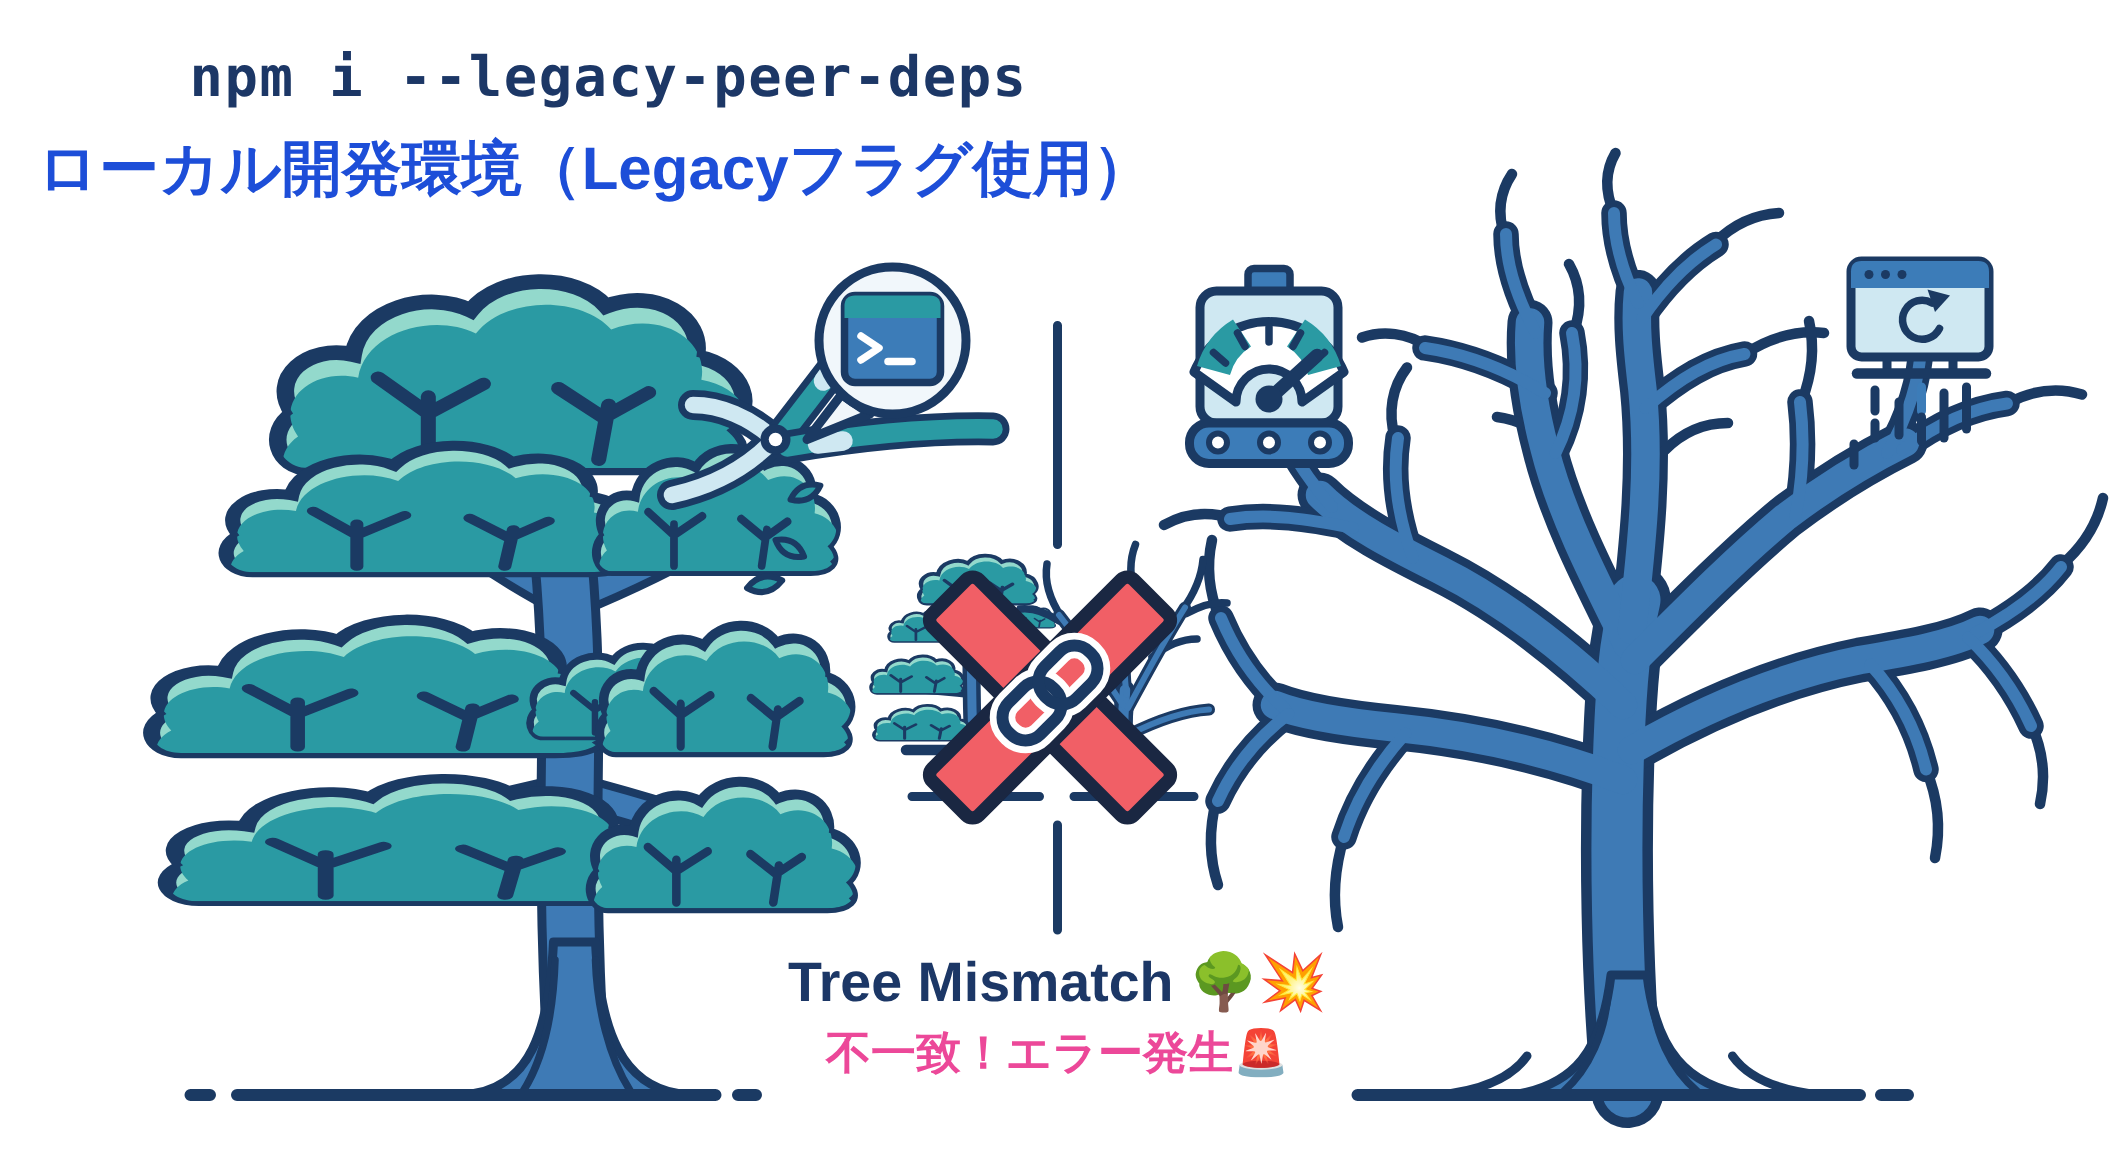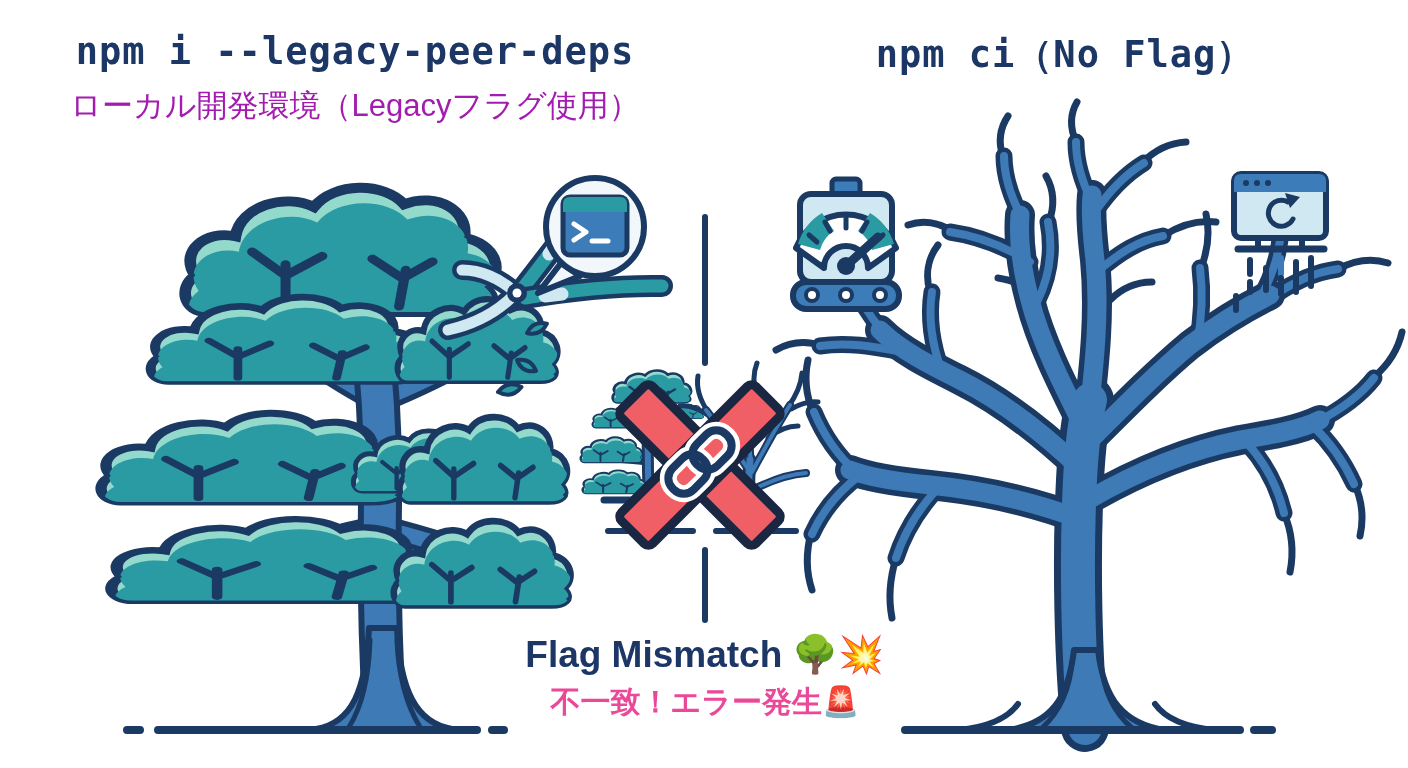--- a/index.html
+++ b/index.html
@@ -1,30 +1,30 @@
 <!DOCTYPE html>
 <html><head>
 <meta charset="utf-8">
 <style>
   html,body{margin:0;padding:0;}
   .canvas{
     position:relative; width:1408px; height:768px; background:#ffffff;
     overflow:hidden; font-family:"Liberation Sans", sans-serif;
   }
   .canvas svg{position:absolute; left:0; top:0;}
-  .hdr{position:absolute; top:30px; text-align:center;}
+  .hdr{position:absolute; top:30px; text-align:right;}
   .hdr.left{left:25px; width:660px;}
   .hdr.right{left:815px; width:500px;}
   .code-title{
     font-family:"DejaVu Sans Mono","Liberation Mono",monospace;
     font-weight:bold; font-size:37px; letter-spacing:1px; color:#1c3766;
     white-space:nowrap;
   }
   .jp-sub{
-    margin-top:12px; font-weight:normal; font-size:31px; color:#a21caf;
+    margin-top:12px; font-weight:bold; font-size:40px; color:#1d4ed8;
     white-space:nowrap;
   }
   .center-caption{position:absolute; left:455px; top:633px; width:500px; text-align:center;}
   .mismatch-title{font-weight:bold; font-size:37px; color:#1c3766; white-space:nowrap;}
   .mismatch-sub{margin-top:6px; font-weight:bold; font-size:30px; color:#ec4899; white-space:nowrap;}
 </style>
 </head>
 <body>
 
 <div class="canvas">
@@ -316,21 +316,20 @@
     </g>
   </g>
 </svg>
 
 <div class="hdr left">
   <div class="code-title">npm i --legacy-peer-deps</div>
   <div class="jp-sub">ローカル開発環境（Legacyフラグ使用）</div>
 </div>
 
 <div class="hdr right">
-  <div class="code-title">npm ci（No Flag）</div>
 </div>
 
 <div class="center-caption">
-  <div class="mismatch-title">Flag Mismatch 🌳💥</div>
+  <div class="mismatch-title">Tree Mismatch 🌳💥</div>
   <div class="mismatch-sub">不一致！エラー発生🚨</div>
 </div>
 
 </div>
 
 </body></html>

